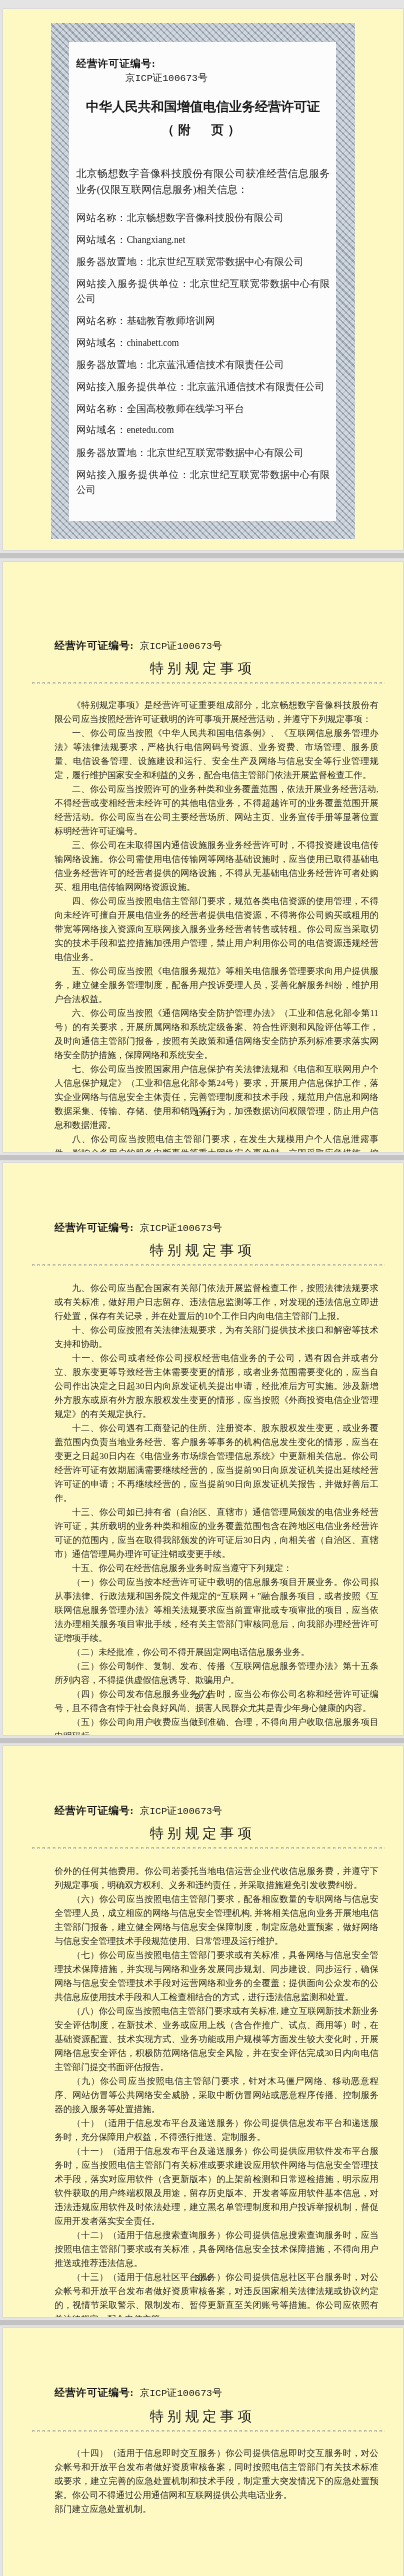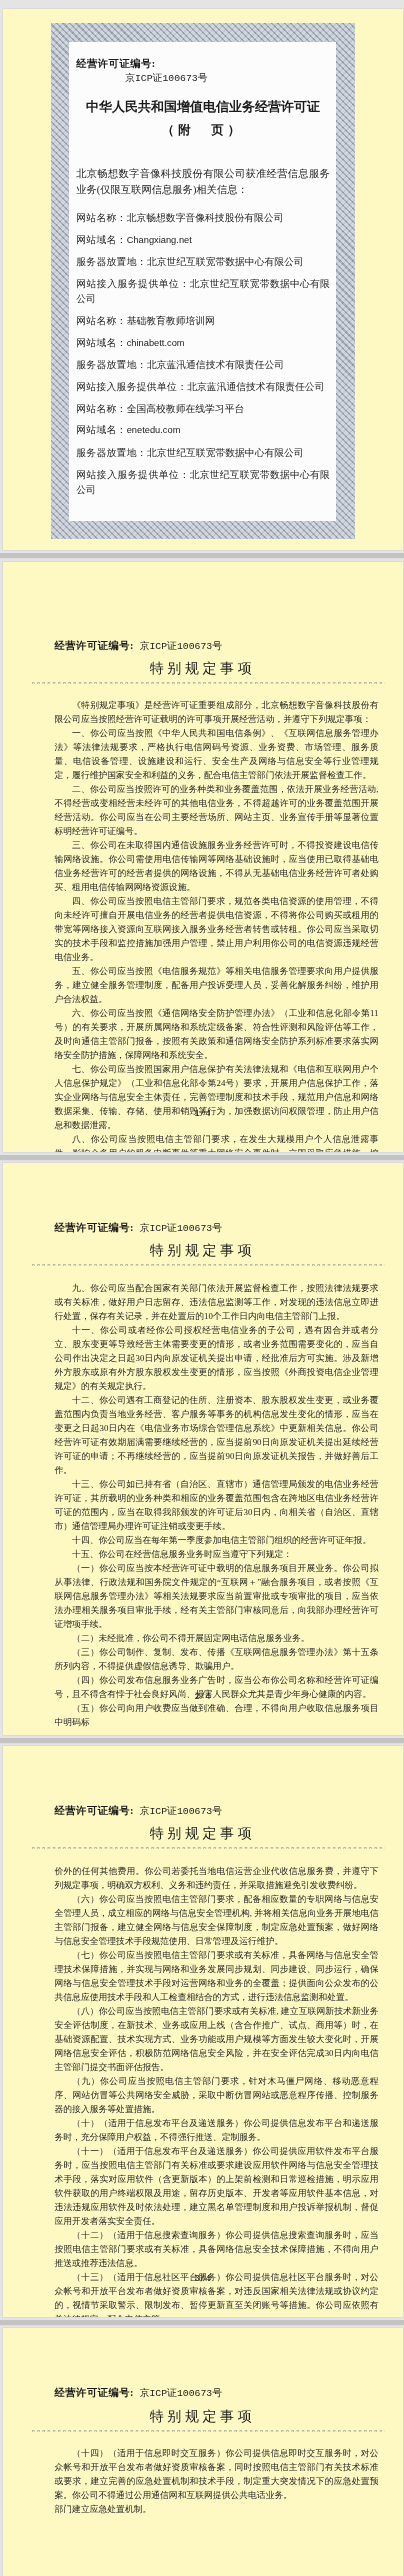--- a/index.html
+++ b/index.html
@@ -50,21 +50,21 @@
     margin-top:6.2px;text-align:center;font-size:12.4px;font-weight:bold;
     font-family:"Liberation Sans","DejaVu Sans",sans-serif;letter-spacing:4.1px;
   }
   .cert-intro{
     margin:27px 0 0;font-size:10.3px;line-height:16.5px;text-align:justify;
   }
   .entries{margin-top:11.3px;}
   .entry{font-size:9.8px;line-height:15px;margin-bottom:6.7px;text-align:justify;}
   .entry-label{letter-spacing:0.3px;}
   .entry.mono .entry-value{
-    font-family:Liberation Sans, sans-serif;font-size:9.3px;
+    font-family:Liberation Serif, serif;font-size:9.3px;
   }
 
   
   .sp-head{padding:58px 0 0 52px;font-size:10.3px;}
   .tall-head .sp-head{padding-top:77px;}
   .sp-license-label{font-weight:bold;letter-spacing:0.5px;}
   .sp-license-number{
     font-size:9.8px;margin-left:3.1px;
     font-family:"Liberation Mono","DejaVu Sans Mono",monospace;
   }
@@ -181,24 +181,24 @@
   <section class="page sp2">
     <div class="sp-head">
       <span class="sp-license-label">经营许可证编号:</span>
       <span class="sp-license-number">京ICP证100673号</span>
     </div>
     <h2 class="sp-title">特别规定事项</h2>
     <div class="zigzag"></div>
     <div class="sp-body">
 
     <p class="para">九、你公司应当配合国家有关部门依法开展监督检查工作，按照法律法规要求或有关标准，做好用户日志留存、违法信息监测等工作，对发现的违法信息立即进行处置，保存有关记录，并在处置后的10个工作日内向电信主管部门上报。</p>
+        <p class="para">十、你公司应按照有关法律法规要求，为有关部门提供技术接口和解密等技术支持和协助。</p>
         <p class="para">十一、你公司或者经你公司授权经营电信业务的子公司，遇有因合并或者分立、股东变更等导致经营主体需要变更的情形，或者业务范围需要变化的，应当自公司作出决定之日起30日内向原发证机关提出申请，经批准后方可实施。涉及新增外方股东或原有外方股东股权发生变更的情形，应当按照《外商投资电信企业管理规定》的有关规定执行。</p>
         <p class="para">十二、你公司遇有工商登记的住所、注册资本、股东股权发生变更，或业务覆盖范围内负责当地业务经营、客户服务等事务的机构信息发生变化的情形，应当在变更之日起30日内在《电信业务市场综合管理信息系统》中更新相关信息。你公司经营许可证有效期届满需要继续经营的，应当提前90日向原发证机关提出延续经营许可证的申请；不再继续经营的，应当提前90日向原发证机关报告，并做好善后工作。</p>
         <p class="para">十三、你公司如已持有省（自治区、直辖市）通信管理局颁发的电信业务经营许可证，其所载明的业务种类和相应的业务覆盖范围包含在跨地区电信业务经营许可证的范围内，应当在取得我部颁发的许可证后30日内，向相关省（自治区、直辖市）通信管理局办理许可证注销或变更手续。</p>
-        <p class="para">十四、你公司应当在每年第一季度参加电信主管部门组织的经营许可证年报。</p>
         <p class="para">十五、你公司在经营信息服务业务时应当遵守下列规定：</p>
         <p class="para">（一）你公司应当按本经营许可证中载明的信息服务项目开展业务。你公司拟从事法律、行政法规和国务院文件规定的“互联网＋”融合服务项目，或者按照《互联网信息服务管理办法》等相关法规要求应当前置审批或专项审批的项目，应当依法办理相关服务项目审批手续，经有关主管部门审核同意后，向我部办理经营许可证增项手续。</p>
         <p class="para">（二）未经批准，你公司不得开展固定网电话信息服务业务。</p>
         <p class="para">（三）你公司制作、复制、发布、传播《互联网信息服务管理办法》第十五条所列内容，不得提供虚假信息诱导、欺骗用户。</p>
         <p class="para">（四）你公司发布信息服务业务广告时，应当公布你公司名称和经营许可证编号，且不得含有悖于社会良好风尚、损害人民群众尤其是青少年身心健康的内容。</p>
         <p class="para">（五）你公司向用户收费应当做到准确、合理，不得向用户收取信息服务项目中明码标</p>
       </div>
     <div class="sp-footer">2/4</div>
   </section>
 

